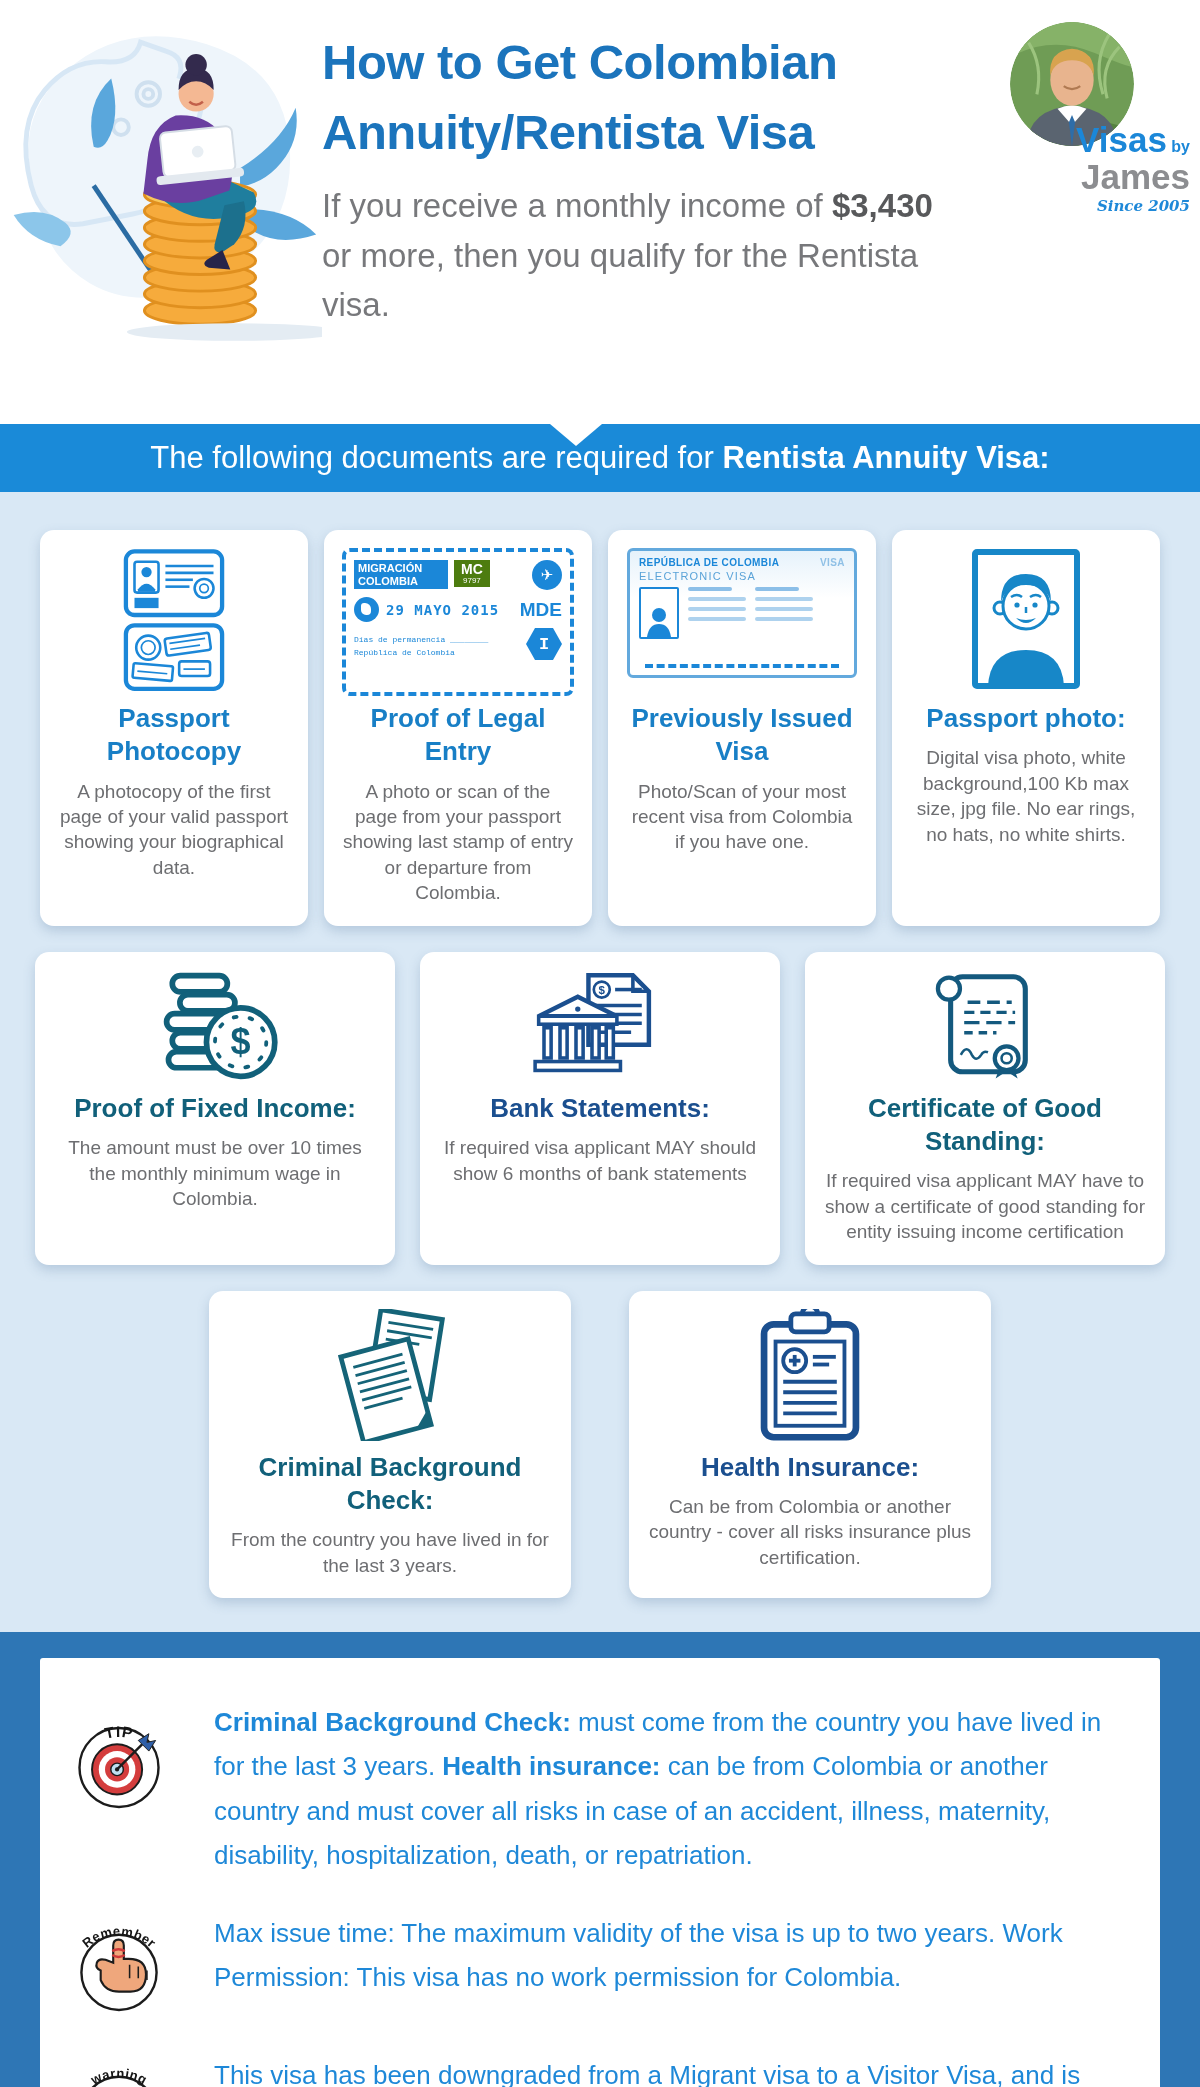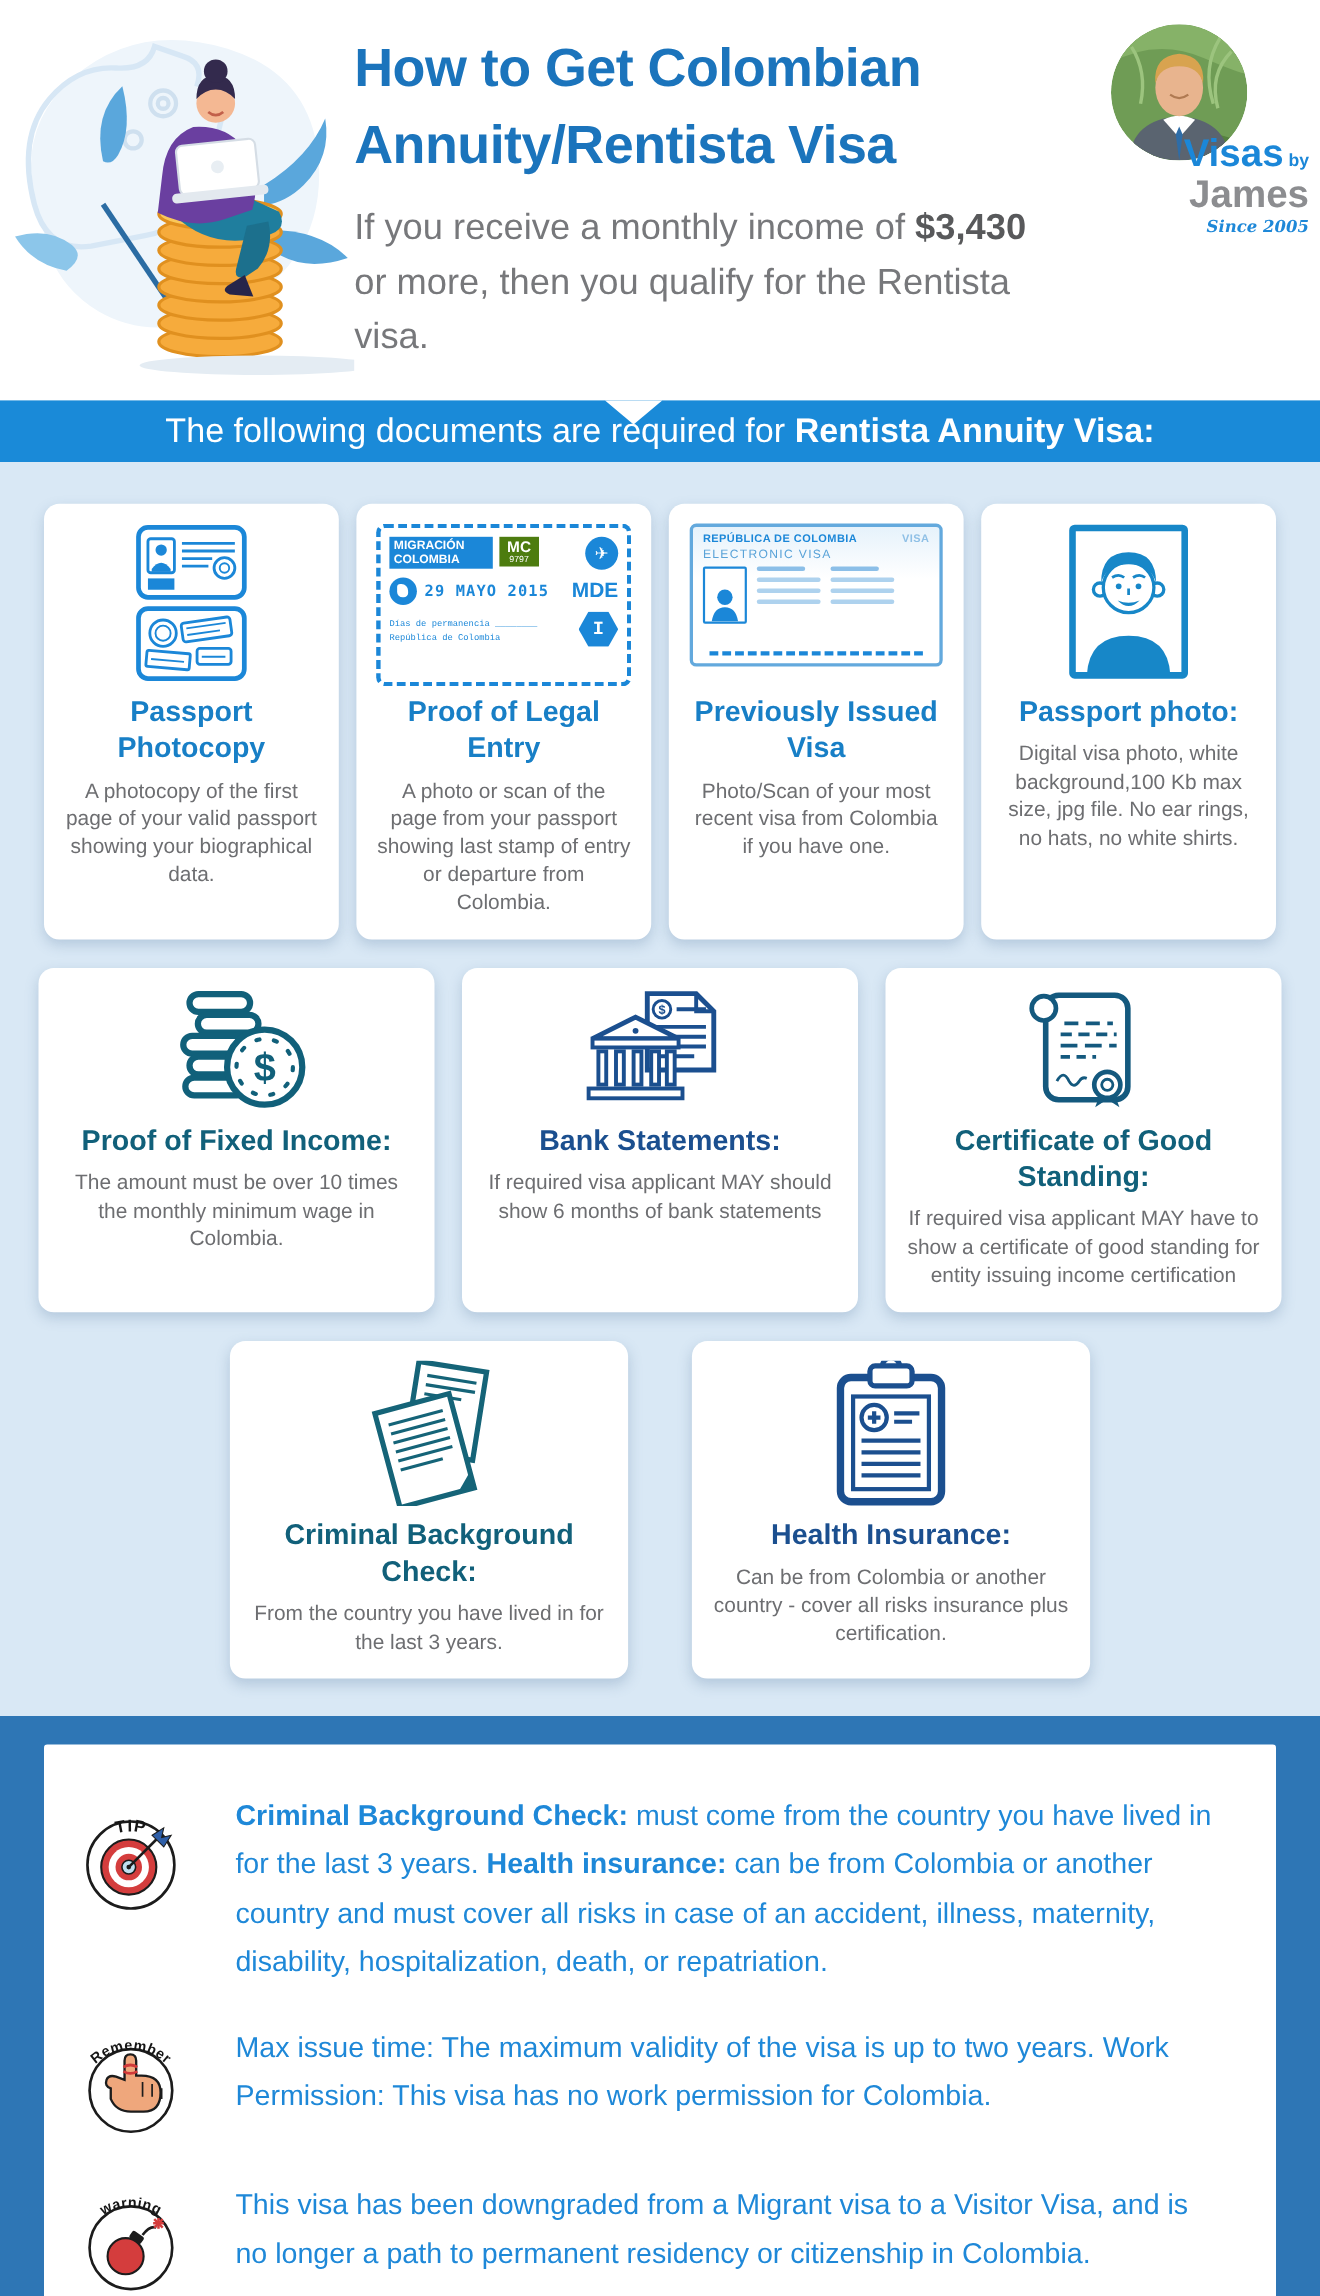--- a/index.html
+++ b/index.html
@@ -1,35 +1,35 @@
 <!DOCTYPE html>
 <html><head>
 <meta charset="utf-8">
 <style>
   html,body{margin:0;padding:0;background:#fff;}
   body{font-family:"Liberation Sans", sans-serif; -webkit-font-smoothing:antialiased;}
   .page{width:1200px;margin:0 auto;background:#fff;overflow:hidden;}
 
   
-  .header{position:relative;height:364px;display:flex;}
+  .header{position:relative;height:424px;display:flex;}
   .illus{width:322px;height:348px;flex:0 0 322px;}
   .title-wrap{flex:1;padding:28px 0 0 0;}
   h1.title{margin:0;color:#1b74bc;font-size:49px;line-height:1.42;font-weight:bold;letter-spacing:-0.5px;}
   .subtitle{margin:14px 0 0;color:#77787b;font-size:33px;line-height:1.5;}
   .subtitle strong{color:#58595b;font-weight:bold;}
   .brand{position:relative;width:252px;flex:0 0 252px;}
   .avatar{position:absolute;left:62px;top:22px;width:124px;height:124px;border-radius:50%;overflow:hidden;}
   .brand-text{position:absolute;right:10px;top:122px;text-align:right;line-height:1;}
   .brand-visas{color:#1b87d8;font-size:35px;font-weight:bold;}
   .brand-by{color:#1b87d8;font-size:16px;font-weight:bold;}
   .brand-james{color:#8c8d90;font-size:35px;font-weight:bold;margin-top:2px;}
   .brand-since{color:#1e88d8;font-size:15px;font-style:italic;font-weight:bold;font-family:"DejaVu Serif",serif;margin-top:5px;}
 
   
-  .banner{position:relative;background:#1a8ad8;height:56px;display:flex;align-items:center;justify-content:center;}
+  .banner{position:relative;background:#1a8ad8;height:68px;display:flex;align-items:center;justify-content:center;}
   .banner p{margin:0;color:#fff;font-size:31px;}
   .banner strong{font-weight:bold;}
   .notch{position:absolute;top:0;left:576px;transform:translateX(-50%);width:0;height:0;
          border-left:26px solid transparent;border-right:26px solid transparent;border-top:22px solid #fff;}
 
   
   .cards-section{background:#d9e8f5;padding:38px 0 34px;position:relative;}
   .connector{position:absolute;width:24px;height:46px;background:#eef5fb;top:346px;border-radius:3px;}
   .connector.c1{left:366px;} .connector.c2{left:546px;}
   .cards-row{display:flex;justify-content:center;margin-bottom:26px;position:relative;}

